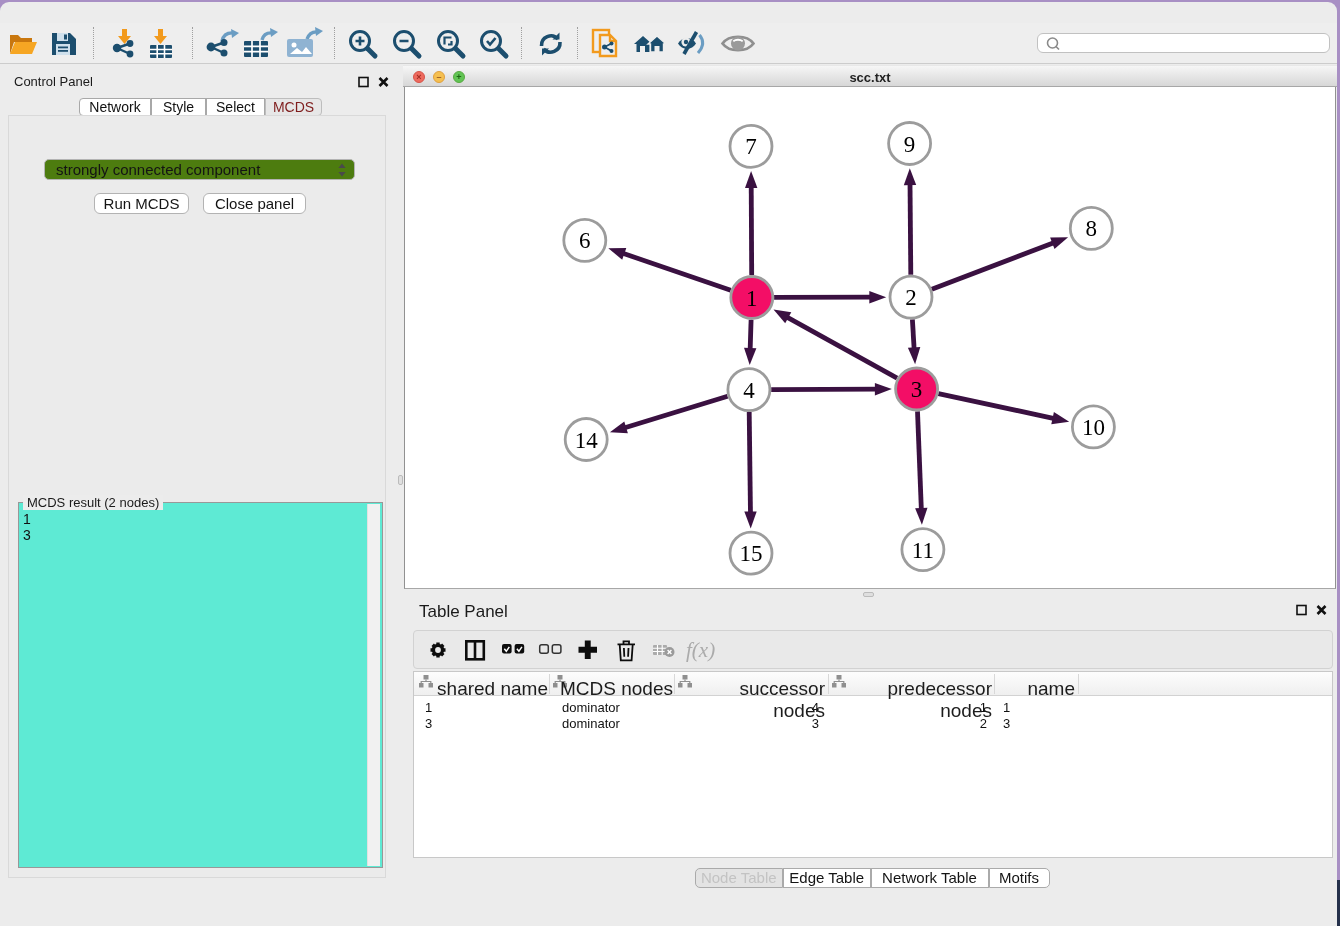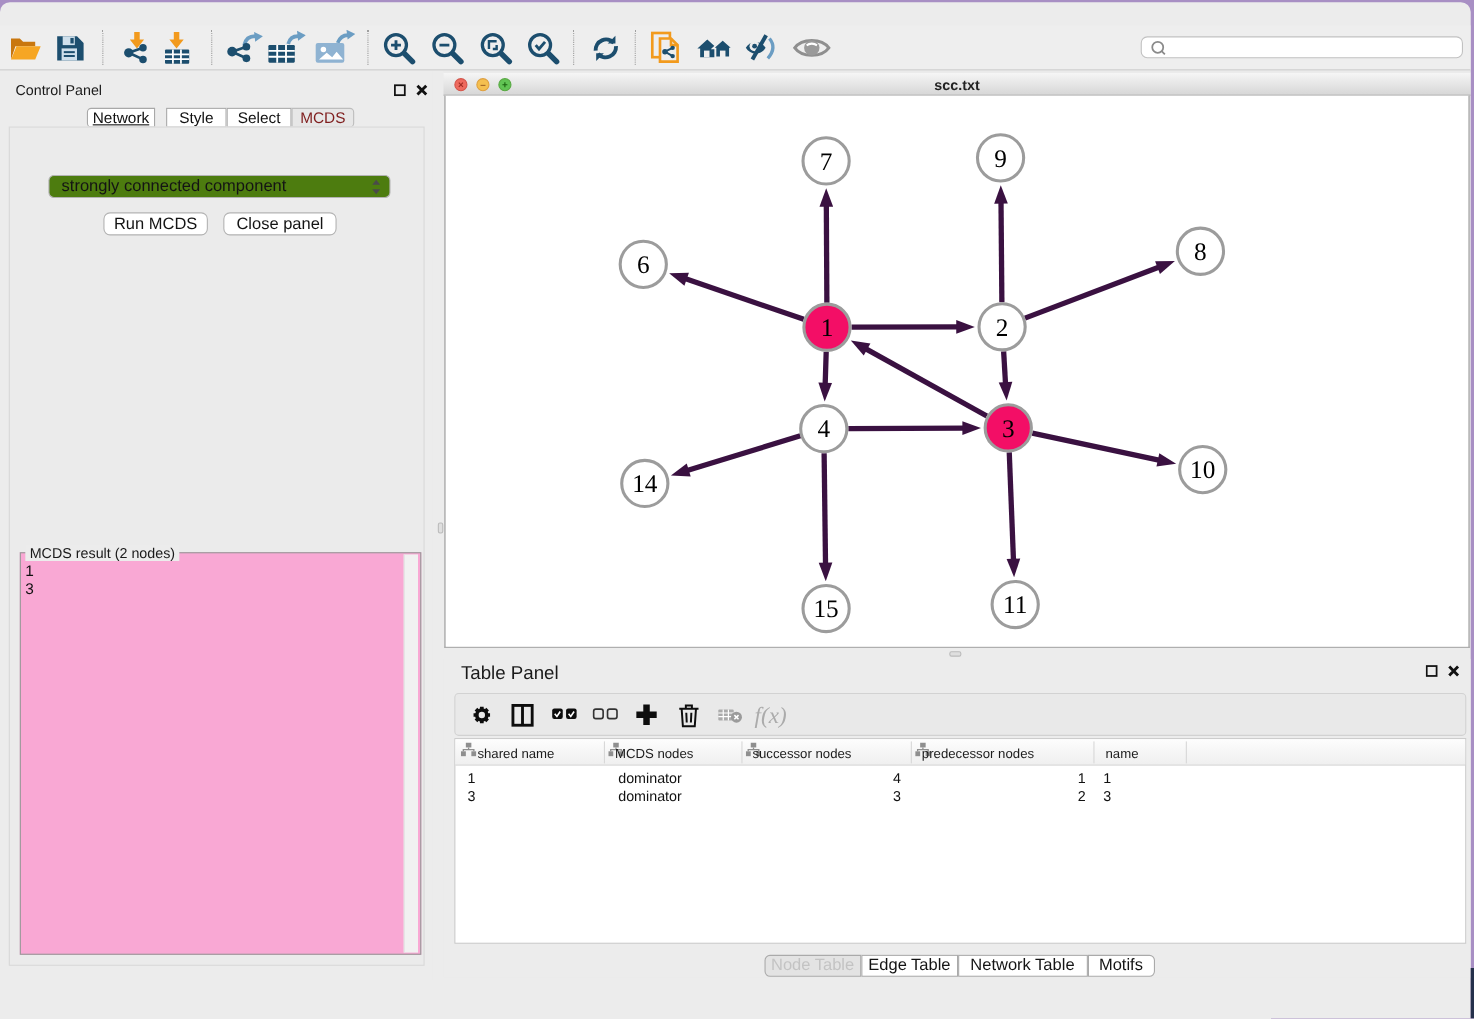--- a/index.html
+++ b/index.html
@@ -12,36 +12,36 @@
 .sep{position:absolute;top:4px;height:32px;width:0;border-left:1px dotted #9f9f9f}
 .ticon{position:absolute;top:4px}
 #search{position:absolute;left:1037px;top:10px;width:293px;height:20px;background:#fff;border:1px solid #c1c1c1;border-radius:6px}
 #cpanel{position:absolute;left:0;top:63px;width:393px;height:826px;background:#ececec}
 #cphead{position:absolute;left:14px;top:9px;font-size:13px;color:#1a1a1a}
 .tab{position:absolute;top:33px;height:18px;background:#fff;border:1px solid #a8a8a8;font-size:14px;color:#111;text-align:center;line-height:16px}
 #innerp{position:absolute;left:8px;top:50px;width:378px;height:763px;border:1px solid #d9d9d9;background:#ebebeb}
 #optlab{position:absolute;left:0;top:73px;width:100%;text-align:center;font-size:15px;color:#141414}
 #combo{position:absolute;left:44px;top:94px;width:311px;height:21px;background:#4d7c0f;border:1px solid #b3b3b3;border-radius:5px;font-size:15px;color:#141414;line-height:20px;padding-left:11px}
 .btn{position:absolute;top:128px;height:21px;background:#fff;border:1px solid #b3b3b3;border-radius:6px;font-size:15px;color:#141414;text-align:center;line-height:19px}
-#mcdsbox{position:absolute;left:18px;top:437px;width:365px;height:366px;background:#f9a8d4;border:1px solid #989898}
+#mcdsbox{position:absolute;left:18px;top:437px;width:365px;height:366px;background:#5eead4;border:1px solid #989898}
 #mcdslab{position:absolute;left:4px;top:-8px;background:#ececec;padding:0 4px;font-size:13px;color:#1a1a1a}
 #mcdstxt{position:absolute;left:4px;top:8px;font-size:14px;color:#111;line-height:16px}
 #mcdssb{position:absolute;right:2px;top:1px;width:13px;height:362px;background:#f1f1f1;border-left:1px solid #e2e2e2}
 #netwin{position:absolute;left:403px;top:63px;width:934px;height:525px}
 #nettitle{position:absolute;left:0;top:0;width:100%;height:22px;background:linear-gradient(#f6f6f6,#d7d7d7);border-bottom:1px solid #a7a7a7;border-top:1px solid #e8e8e8}
 .mtl{position:absolute;top:5px;width:12px;height:12px;border-radius:50%;font-size:9px;font-weight:bold;text-align:center;line-height:11px}
 #netname{position:absolute;top:4px;width:100%;text-align:center;font-size:13px;font-weight:bold;color:#222}
 #canvas{position:absolute;left:1px;top:22px;width:932px;height:502px;background:#fff;border-left:1px solid #919191;border-right:1px solid #919191;border-bottom:1px solid #a7a7a7}
 #tpanel{position:absolute;left:403px;top:597px;width:934px;height:290px;background:#ececec}
 #tphead{position:absolute;left:16px;top:3px;font-size:17px;color:#1a1a1a}
 #ttoolbar{position:absolute;left:10px;top:31px;width:920px;height:39px;background:#e9e9e9;border:1px solid #d2d2d2;border-radius:4px}
 #ttable{position:absolute;left:10px;top:72px;width:920px;height:187px;background:#fff;border:1px solid #c8c8c8}
 #thead{position:absolute;left:0;top:0;width:100%;height:24px;background:linear-gradient(#fdfdfd,#efefef);border-bottom:1px solid #d2d2d2}
 .hsep{position:absolute;top:2px;height:20px;width:0;border-left:1px solid #d8d8d8}
-.hlab{position:absolute;top:79px;font-size:12px;color:#1c1c1c;text-align:left}
+.hlab{position:absolute;top:79px;font-size:19px;color:#1c1c1c;text-align:right}
 .cell{position:absolute;font-size:13px;color:#111;height:16px;line-height:16px}
 .btab{position:absolute;top:269px;height:20px;border:1px solid #aaaaaa;background:#fff;font-size:15px;color:#141414;text-align:center;line-height:18px}
 #statusbar{position:absolute;left:0;top:889px;width:100%;height:35px;background:#ececec;border-top:1px solid #c6c6c6}
 #memgreen{position:absolute;left:8px;top:6px;width:11px;height:11px;border-radius:50%;background:#1e8e38}
 </style></head>
 <body>
 <div id="win">
 <div id="toolbar">
       <svg class="ticon" style="left:6px" width="32" height="34" viewBox="0 0 32 34">
         <path d="M4 8 h8 l3 3 h11 v4 h-18 l-4 12 z" fill="#c9770e"></path>
@@ -163,21 +163,21 @@
         </svg>
       </div>
 </div>
 
 <div id="cpanel">
 <div id="cphead">Control Panel</div>
 <svg class="abs" style="left:358px;top:11px" width="32" height="13" viewBox="0 0 32 13">
         <rect x="1" y="1.5" width="9" height="9" fill="none" stroke="#111" stroke-width="1.6"></rect>
         <path d="M21.5 2 l8 8 M29.5 2 l-8 8" stroke="#111" stroke-width="2.6"></path>
       </svg>
-<div class="tab" style="left:79px;width:62px;border-radius:4px 0 0 4px;text-decoration:underline;">Network</div>
+<div class="tab" style="left:79px;width:72px;border-radius:4px 0 0 4px;">Network</div>
       <div class="tab" style="left:151px;width:55px;">Style</div>
       <div class="tab" style="left:206px;width:59px;">Select</div>
       <div class="tab" style="left:265px;width:57px;border-radius:0 4px 4px 0;background:#e7e7e7;color:#7f1d1d;border-color:#bdbdbd;">MCDS</div>
 <div id="innerp"></div>
 <div id="combo">strongly connected component
 <svg width="12" height="18" style="position:absolute;right:6px;top:1px" viewBox="0 0 12 18">
           <path d="M6 2.5 l3.6 4.5 h-7.2 z M6 15.5 l3.6 -4.5 h-7.2 z" fill="#4a4a4a"></path>
         </svg>
 </div>
 <div class="btn" style="left:94px;width:95px">Run MCDS</div>

